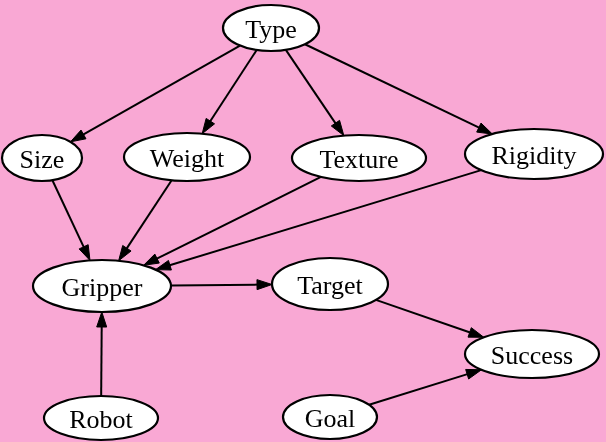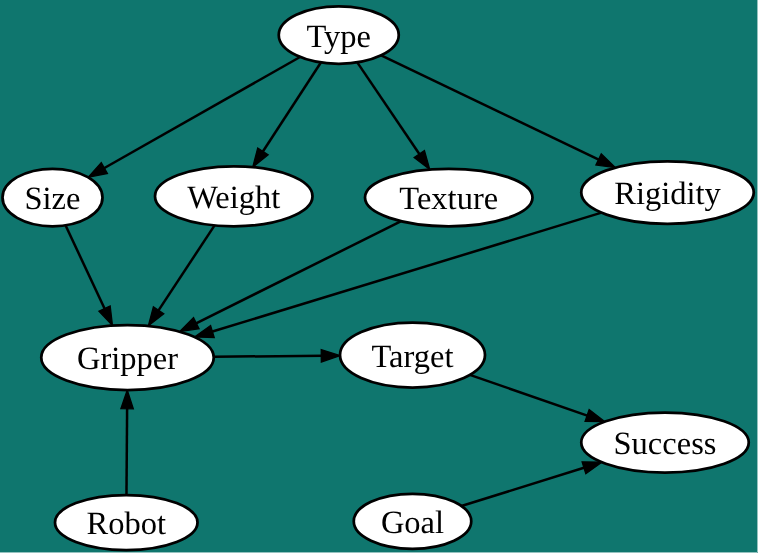--- a/index.html
+++ b/index.html
@@ -4,21 +4,21 @@
 <style>
   html, body {
     margin: 0;
     padding: 0;
     background: #ffffff;
   }
   .figure-canvas {
     position: relative;
     width: 606px;
     height: 442px;
-    background: #0f766e;
+    background: #f9a8d4;
     overflow: hidden;
   }
   svg {
     display: block;
   }
   .node-label {
     font-family: "Liberation Serif", "DejaVu Serif", serif;
   }
 </style>
 </head>

